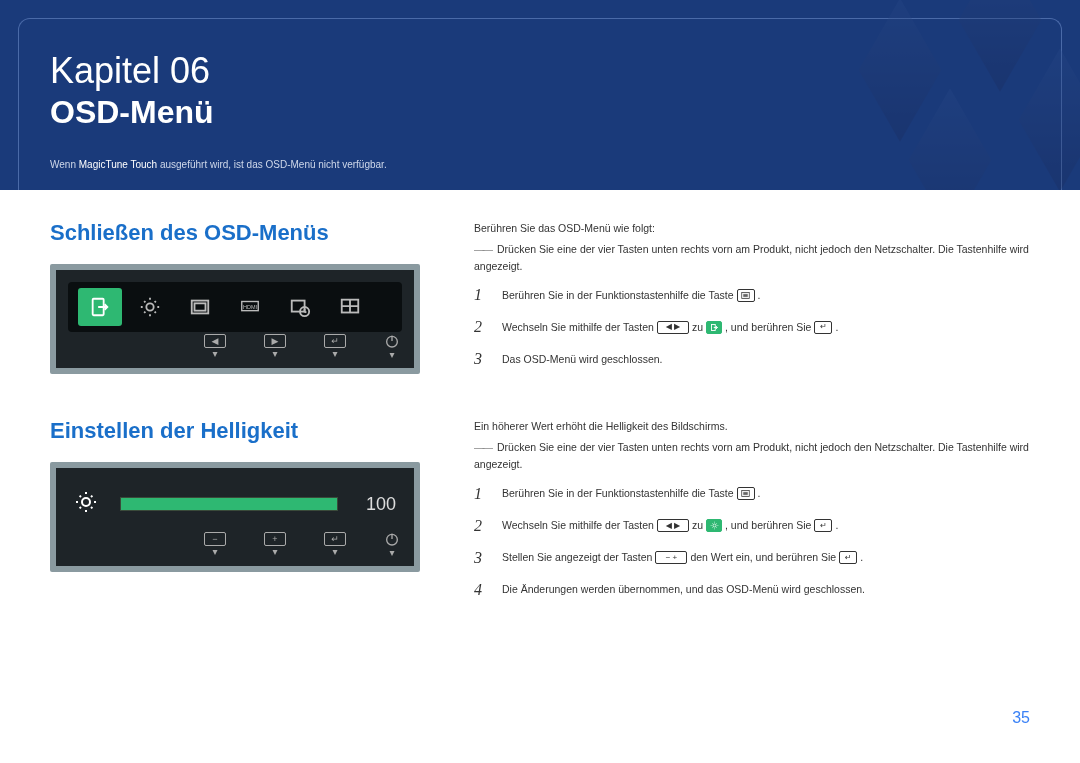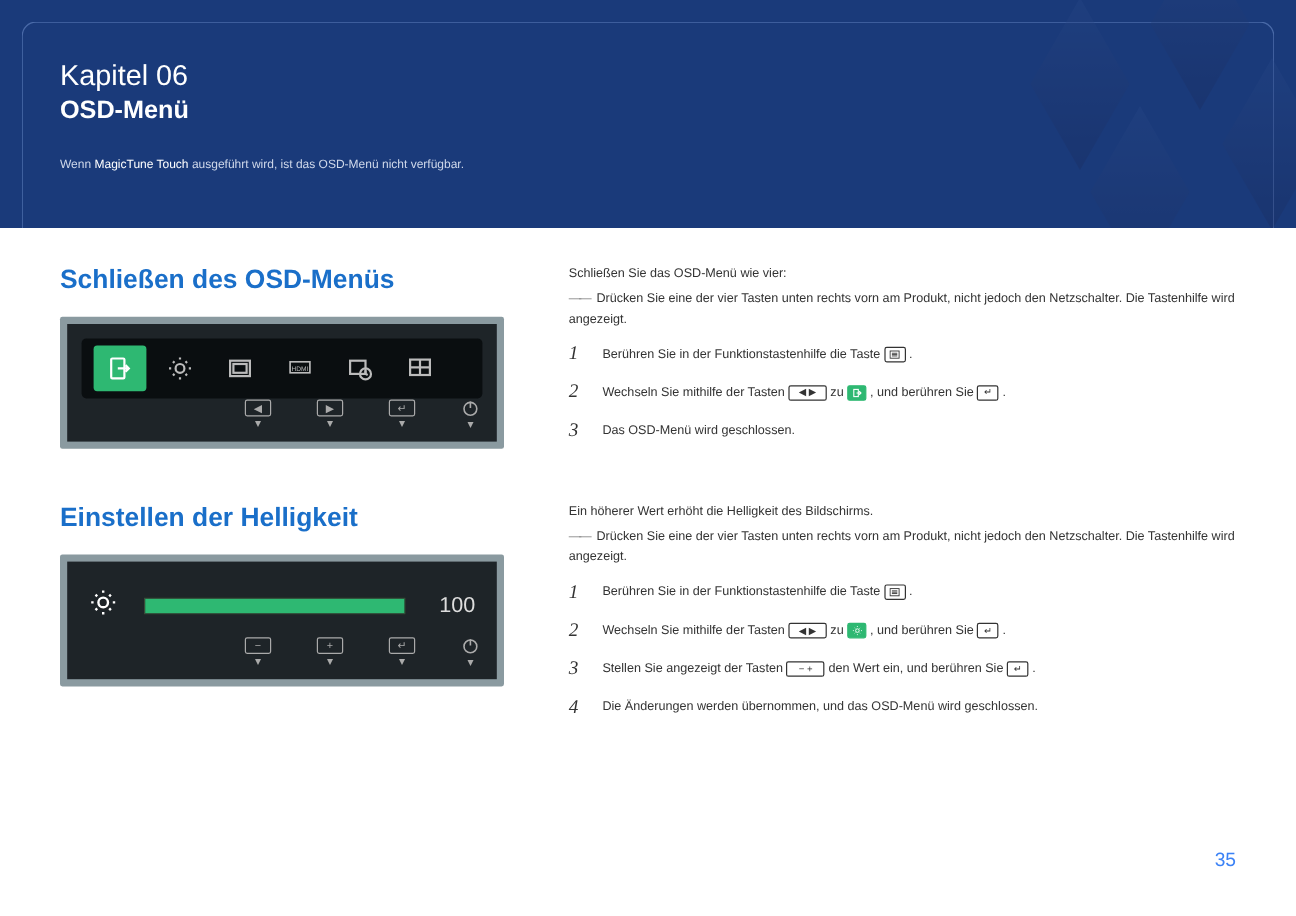--- a/index.html
+++ b/index.html
@@ -2,22 +2,22 @@
 <html><head>
 <meta charset="utf-8">
 <style>
   * { margin: 0; padding: 0; box-sizing: border-box; }
   body { font-family: Arial, Helvetica, sans-serif; width: 1080px; height: 763px; background: #fff; position: relative; overflow: hidden; }
   .header-bg { width: 1080px; height: 190px; background: #1a3a7a; position: absolute; top: 0; left: 0; overflow: hidden; }
   .header-border { position: absolute; top: 18px; left: 18px; right: 18px; bottom: 0; border: 1px solid #4a6aa8; border-bottom: none; border-radius: 12px 12px 0 0; }
   .cubes { position: absolute; right: 0; top: 0; width: 340px; height: 190px; opacity: 0.3; }
   .cube { position: absolute; width: 80px; height: 80px; background: linear-gradient(135deg,#2a4a8a 0%,#1a2a5a 100%); transform: rotate(45deg) skew(15deg,15deg); }
   .header-text { position: absolute; top: 50px; left: 50px; color: #fff; }
-  .chapter { font-size: 24px; font-weight: normal; }
-  .title { font-size: 21px; font-weight: bold; margin-top: 2px; }
+  .chapter { font-size: 36px; font-weight: normal; }
+  .title { font-size: 32px; font-weight: bold; margin-top: 2px; }
   .subnote { font-size: 10px; margin-top: 28px; color: #cfd8ea; }
   .subnote .bold { font-weight: normal; color: #fff; }
   .content { position: absolute; top: 220px; left: 50px; right: 50px; }
   .section { display: flex; gap: 30px; margin-bottom: 36px; }
   .left-col { width: 394px; flex-shrink: 0; }
   .right-col { flex: 1; }
   .sec-title { color: #1a6fc9; font-size: 22px; font-weight: bold; margin-bottom: 18px; }
   .osd-box { width: 370px; height: 110px; background: #8a9aa0; padding: 6px; border-radius: 2px; }
   .osd-inner { width: 100%; height: 100%; background: #1e2428; position: relative; }
   .osd-row1 { position: absolute; top: 12px; left: 12px; right: 12px; height: 50px; background: #0a0e10; border-radius: 4px; display: flex; align-items: center; gap: 6px; padding: 0 10px; }
@@ -130,21 +130,21 @@
                   <circle cx="12" cy="13" r="8"></circle>
                   <path d="M12 4v8"></path>
                 </svg>
                 <div class="arrow">▾</div>
               </div>
           </div>
         </div>
       </div>
     </div>
     <div class="right-col">
-      <div class="intro">Schließen Sie das OSD-Menü wie vier:</div>
+      <div class="intro">Berühren Sie das OSD-Menü wie folgt:</div>
       <div class="dash-line">Drücken Sie eine der vier Tasten unten rechts vorn am Produkt, nicht jedoch den Netzschalter. Die Tastenhilfe wird angezeigt.</div>
       <div class="steps">
           <div class="step">
             <div class="step-num">1</div>
             <div class="step-text">
               <span>Berühren Sie in der Funktionstastenhilfe die Taste </span>
               <span class="inline-icon">
                 <svg viewBox="0 0 12 10">
                   <rect x="1" y="1" width="10" height="8" fill="none" stroke="#333" stroke-width="1"></rect>
                   <line x1="3" y1="3.5" x2="9" y2="3.5" stroke="#333"></line>

